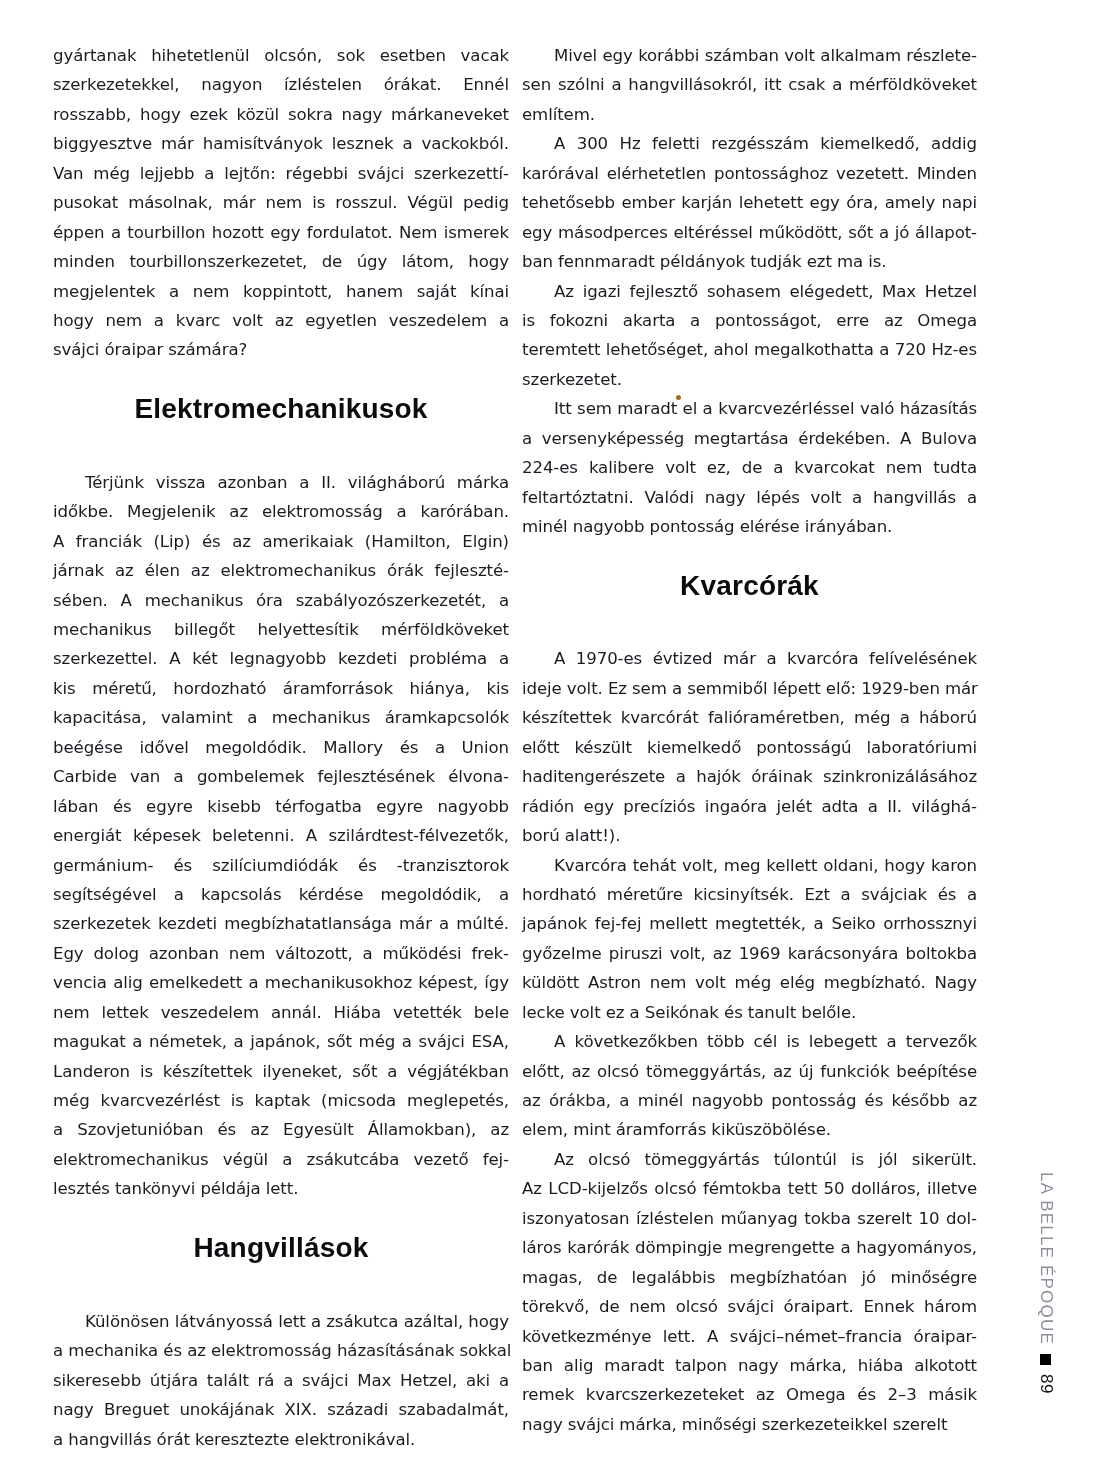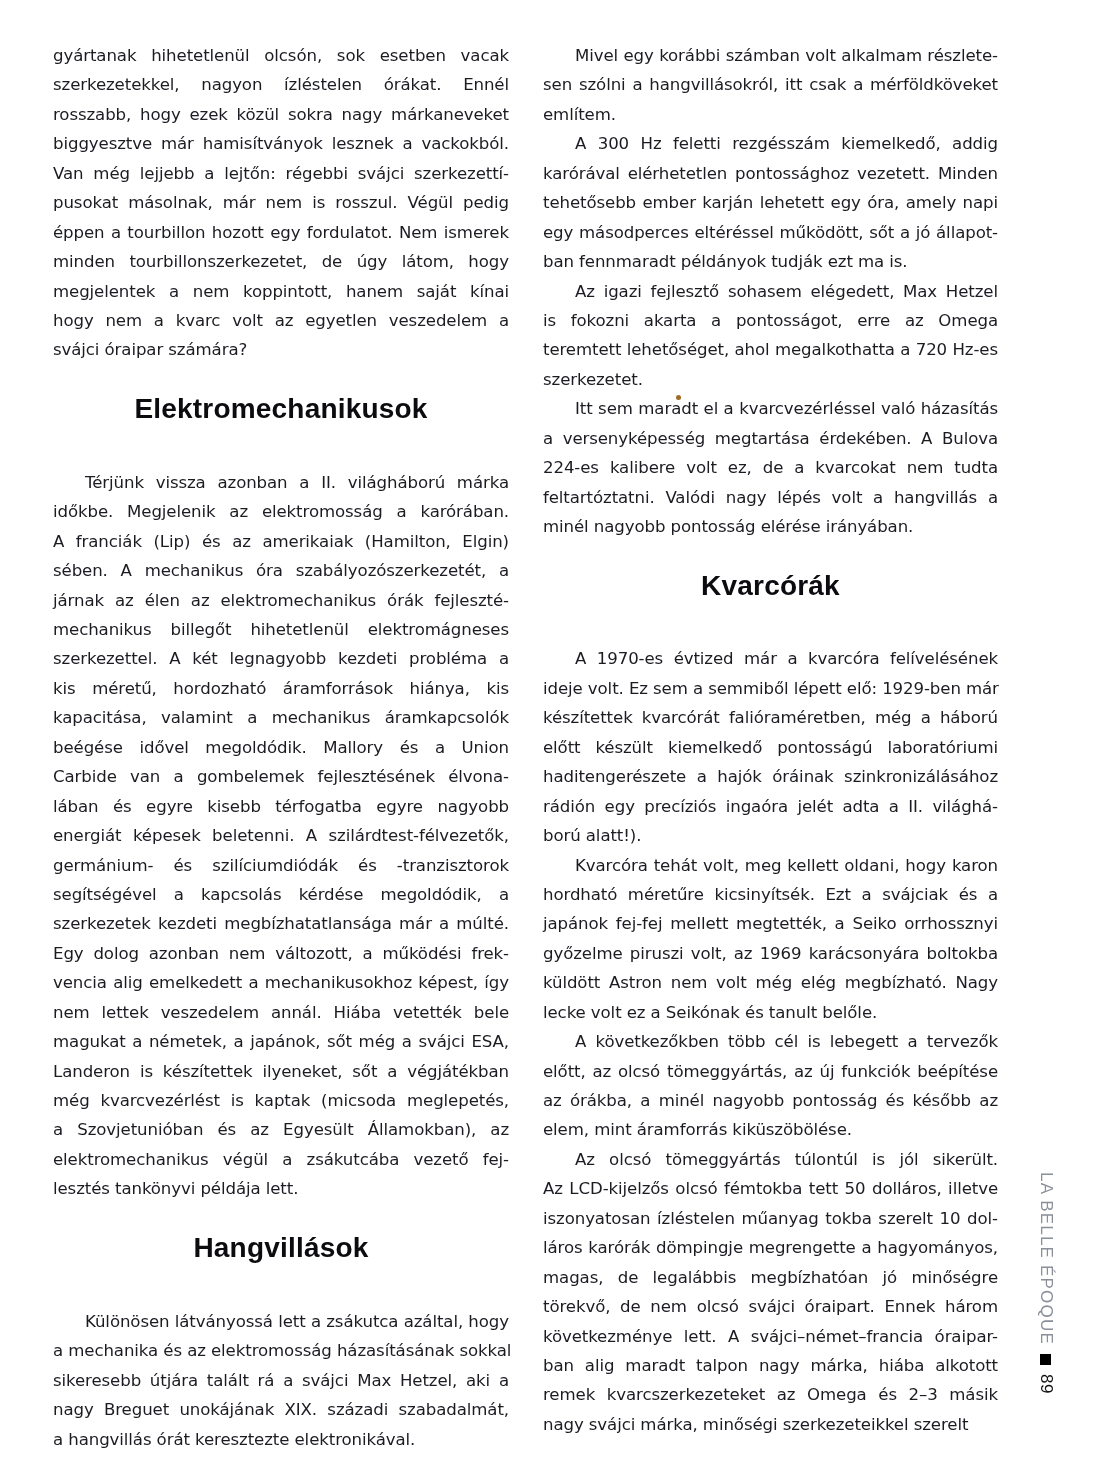--- a/index.html
+++ b/index.html
@@ -5,21 +5,21 @@
     html, body { margin: 0; padding: 0; background: #ffffff; }
     body {
       width: 1102px; height: 1478px; position: relative; overflow: hidden;
       font-family: "DejaVu Sans", sans-serif; color: #1b1b22;
     }
     .col {
       position: absolute; top: 41px; width: 456px;
       font-size: 16.6px; line-height: 29.45px; letter-spacing: -0.1px;
     }
     .col-left { left: 53px; }
-    .col-right { left: 543px; width: 455px; }
+    .col-right { left: 522px; width: 455px; }
     .line {
       display: block; height: 29.45px; white-space: nowrap;
       text-align: justify; text-align-last: justify; overflow: visible;
     }
     .line.last { text-align-last: left; }
     .line.indent { padding-left: 32px; }
     .heading {
       font-family: "Liberation Sans", sans-serif; font-weight: bold;
       font-size: 28px; letter-spacing: 0.2px; color: #0c0c10;
       display: block; height: 29.45px; line-height: 29.45px; text-align: center;
@@ -60,23 +60,23 @@
       <span class="line last">svájci óraipar számára?</span>
     </div>
   <span class="gap"></span>
   <span class="heading">Elektromechanikusok</span>
   <span class="gap"></span>
   <span class="gap-half"></span>
   <div id="sec1">
       <span class="line indent">Térjünk vissza azonban a II. világháború márka</span>
       <span class="line">időkbe. Megjelenik az elektromosság a karórában.</span>
       <span class="line">A franciák (Lip) és az amerikaiak (Hamilton, Elgin)</span>
+      <span class="line">járnak az élen az elektromechanikus órák fejleszté-</span>
       <span class="line">sében. A mechanikus óra szabályozószerkezetét, a</span>
-      <span class="line">járnak az élen az elektromechanikus órák fejleszté-</span>
-      <span class="line">mechanikus billegőt hihetetlenül elektromágneses</span>
+      <span class="line">mechanikus billegőt helyettesítik mérföldköveket</span>
       <span class="line">szerkezettel. A két legnagyobb kezdeti probléma a</span>
       <span class="line">kis méretű, hordozható áramforrások hiánya, kis</span>
       <span class="line">kapacitása, valamint a mechanikus áramkapcsolók</span>
       <span class="line">beégése idővel megoldódik. Mallory és a Union</span>
       <span class="line">Carbide van a gombelemek fejlesztésének élvona-</span>
       <span class="line">lában és egyre kisebb térfogatba egyre nagyobb</span>
       <span class="line">energiát képesek beletenni. A szilárdtest-félvezetők,</span>
       <span class="line">germánium- és szilíciumdiódák és -tranzisztorok</span>
       <span class="line">segítségével a kapcsolás kérdése megoldódik, a</span>
       <span class="line">szerkezetek kezdeti megbízhatatlansága már a múlté.</span>

